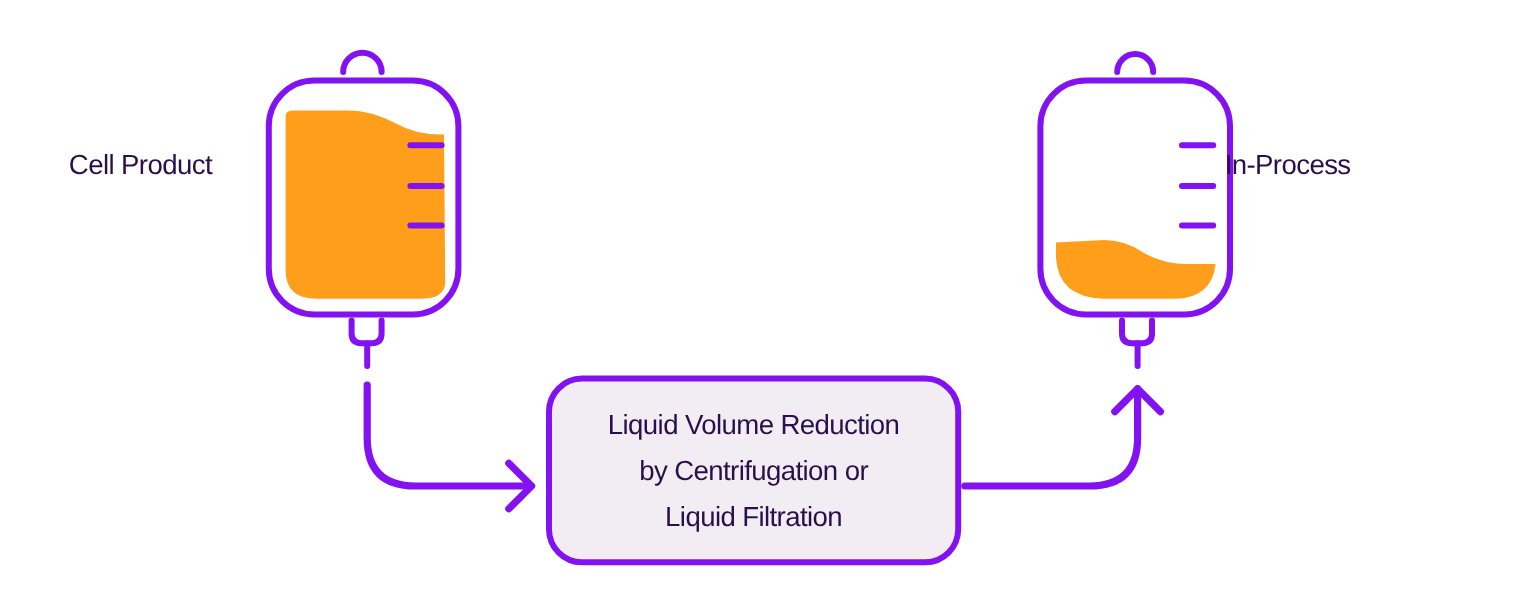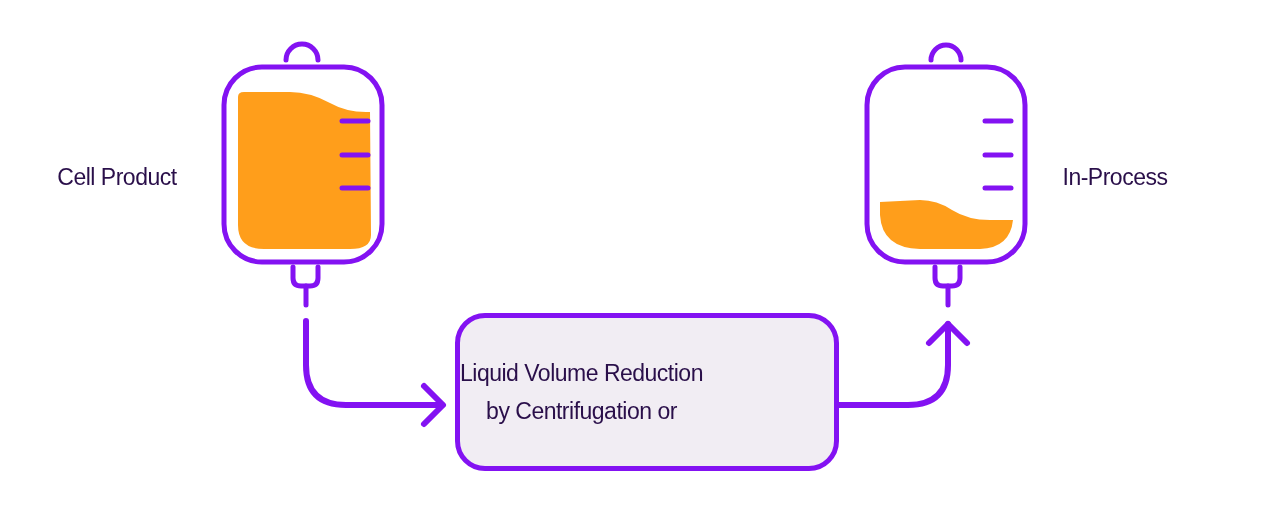--- a/index.html
+++ b/index.html
@@ -1,26 +1,26 @@
 <!DOCTYPE html>
 <html><head>
 <meta charset="utf-8">
 <style>
   html, body { margin: 0; padding: 0; background: #ffffff; }
   body { width: 1280px; height: 511px; position: relative; overflow: hidden;
          font-family: "Liberation Sans", sans-serif; }
   svg#diagram { position: absolute; left: 0; top: 0; }
   .label { position: absolute; color: #2a0f4a; font-size: 23px; line-height: 35px;
            text-align: center; letter-spacing: -0.5px; }
-  .label span { display: block; margin-top: 40px; }
+  .label span { display: block; }
   #label-source { left: 22px; top: 120px; width: 190px; }
-  #label-target { left: 1030px; top: 120px; width: 170px; }
-  #process-box { position: absolute; left: 455px; top: 313px; width: 384px; height: 158px;
+  #label-target { left: 988px; top: 120px; width: 170px; }
+  #process-box { position: absolute; left: 455px; top: 313px; width: 346px; height: 158px;
                  box-sizing: border-box; border: 5px solid #8312f2; border-radius: 30px;
-                 background: #f1edf3; display: flex; align-items: center; justify-content: flex-start; }
+                 background: #f1edf3; display: flex; align-items: center; justify-content: center; }
   #process-text { color: #2a0f4a; font-size: 23px; line-height: 38px; text-align: center;
                   letter-spacing: -0.5px; }
   #process-text span { display: block; }
 </style>
 </head>
 <body>
 
 <svg id="diagram" width="1280" height="511" viewBox="0 0 1280 511">
 
   <g fill="none" stroke="#8312f2" stroke-width="5" stroke-linecap="round">
@@ -61,14 +61,15 @@
 </div>
 
 <div id="label-target" class="label">
   <span>In-Process</span>
 </div>
 
 <div id="process-box">
   <div id="process-text">
     <span>Liquid Volume Reduction</span>
     <span>by Centrifugation or</span>
+    <span>Liquid Filtration</span>
   </div>
 </div>
 
 </body></html>

